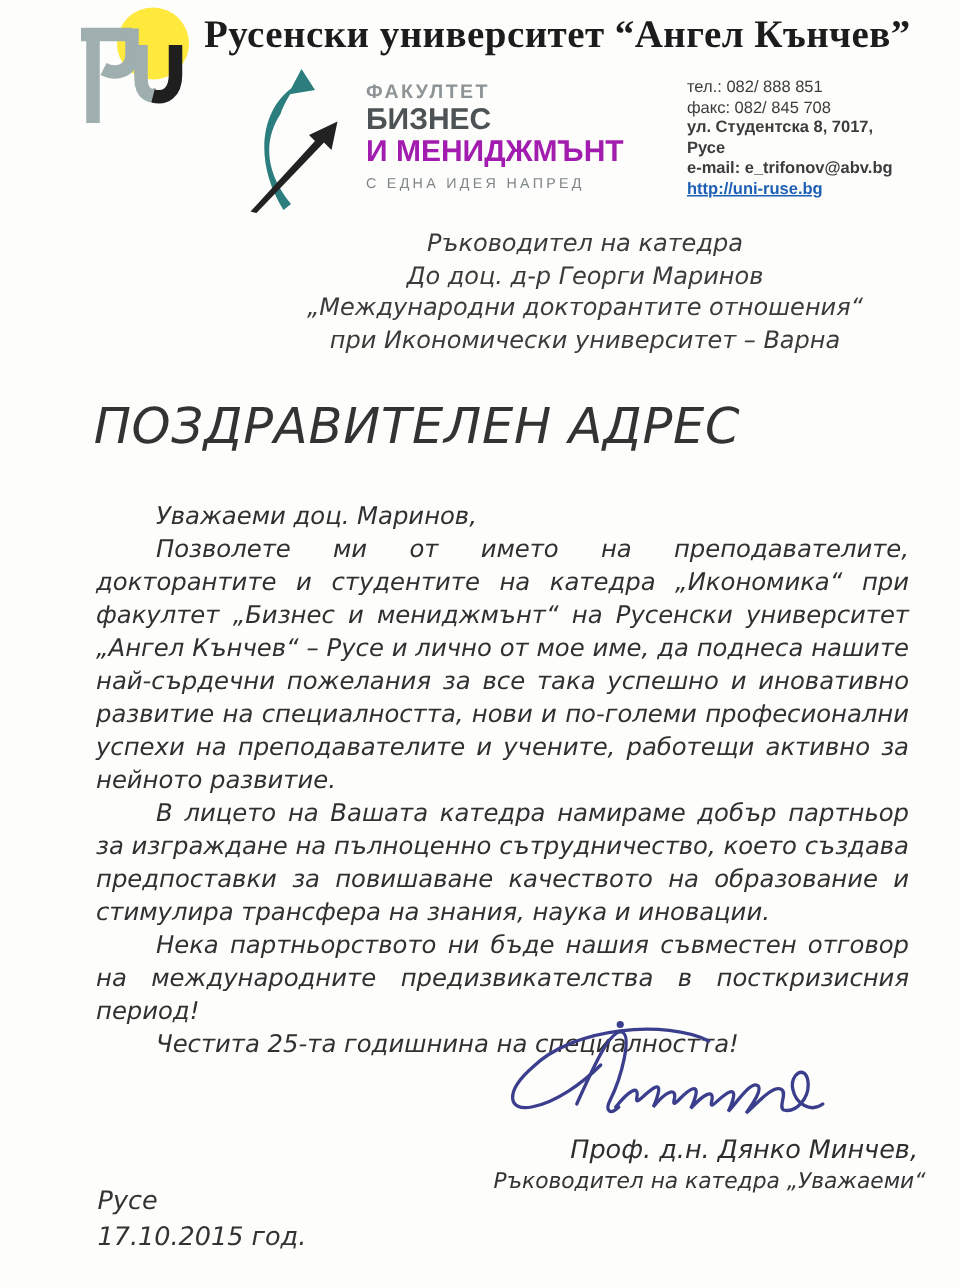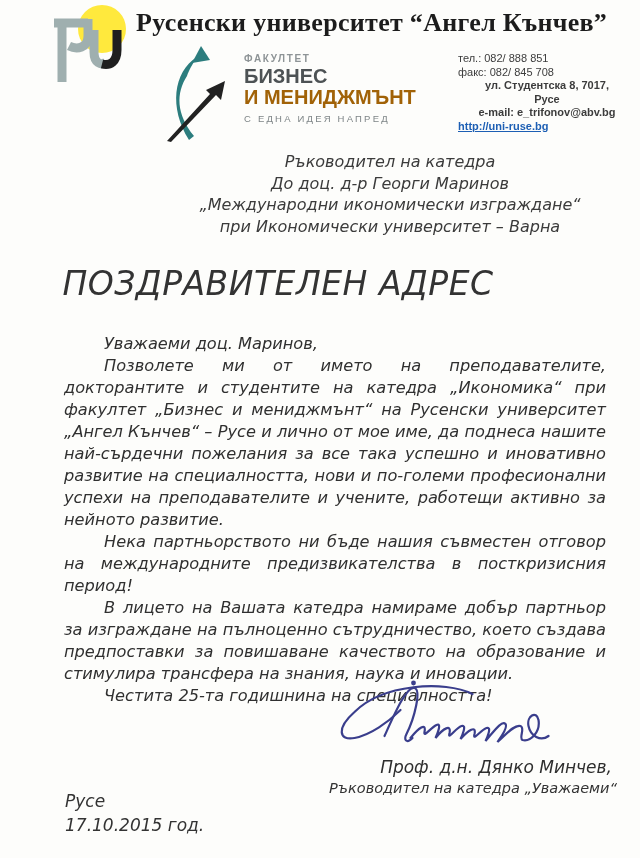--- a/index.html
+++ b/index.html
@@ -16,31 +16,31 @@
   
   .uni-logo { position:absolute; left:42px; top:2px; width:96px; height:84px; }
   .uni-name {
     position:absolute; left:136px; top:8px; width:500px;
     font-family:Liberation Serif, serif;
     font-weight:bold; font-size:26px; letter-spacing:0.3px;
     color:#1c1c1c; margin:0;
   }
   .faculty-arrow { position:absolute; left:163px; top:46px; width:76px; height:96px; }
   .fac-text { position:absolute; left:244px; top:53px; width:200px; font-family:"Liberation Sans", sans-serif; }
-  .fac-label   { font-size:10px; letter-spacing:1.6px; color:#8e9496; font-weight:bold; }
+  .fac-label   { font-size:13px; letter-spacing:1.6px; color:#8e9496; font-weight:bold; }
   .fac-name1   { font-size:20px; font-weight:bold; color:#4d5254; margin-top:2px; line-height:21px; }
-  .fac-name2   { font-size:20px; font-weight:bold; color:#a16207; line-height:21px; }
+  .fac-name2   { font-size:20px; font-weight:bold; color:#a21caf; line-height:21px; }
   .fac-slogan  { font-size:9.5px; letter-spacing:2.2px; color:#7e8587; margin-top:5px; }
 
   .contact {
     position:absolute; left:458px; top:52px; width:178px;
     font-family:"Liberation Sans", sans-serif;
     font-size:11px; line-height:13.5px; color:#3c3c3c;
   }
-  .contact .bold { font-weight:bold;text-align:center; }
+  .contact .bold { font-weight:bold; }
   .contact .link {
     font-weight:bold; color:#1d5fb4;
     text-decoration:underline; display:inline-block;
   }
 
   
   .recipient {
     position:absolute; left:150px; top:151px; width:480px;
     text-align:center; font-style:italic;
     font-size:16px; line-height:21.5px; color:#3b3b3b;
@@ -120,31 +120,31 @@
     <div>факс: 082/ 845 708</div>
     <div class="bold">ул. Студентска 8, 7017,</div>
     <div class="bold">Русе</div>
     <div class="bold">e-mail: e_trifonov@abv.bg</div>
     <div><span class="link">http://uni-ruse.bg</span></div>
   </div>
 
   <div class="recipient">
     <div>Ръководител на катедра</div>
     <div>До доц. д-р Георги Маринов</div>
-    <div>„Международни икономически изграждане“</div>
+    <div>„Международни докторантите отношения“</div>
     <div>при Икономически университет – Варна</div>
   </div>
 
   <h2 class="doc-title">ПОЗДРАВИТЕЛЕН АДРЕС</h2>
 
   <div class="letter-body">
     <p class="salutation">Уважаеми доц. Маринов,</p>
     <p>Позволете ми от името на преподавателите, докторантите и студентите на катедра „Икономика“ при факултет „Бизнес и мениджмънт“ на Русенски университет „Ангел Кънчев“ – Русе и лично от мое име, да поднеса нашите най-сърдечни пожелания за все така успешно и иновативно развитие на специалността, нови и по-големи професионални успехи на преподавателите и учените, работещи активно за нейното развитие.</p>
+    <p>В лицето на Вашата катедра намираме добър партньор за изграждане на пълноценно сътрудничество, което създава предпоставки за повишаване качеството на образование и стимулира трансфера на знания, наука и иновации.</p>
     <p>Нека партньорството ни бъде нашия съвместен отговор на международните предизвикателства в посткризисния период!</p>
-    <p>В лицето на Вашата катедра намираме добър партньор за изграждане на пълноценно сътрудничество, което създава предпоставки за повишаване качеството на образование и стимулира трансфера на знания, наука и иновации.</p>
     <p>Честита 25-та годишнина на специалността!</p>
   </div>
 
   <div class="signature-svg">
     <svg viewBox="0 0 240 82" width="245" height="82">
       <g fill="none" stroke="#3a3e8c" stroke-width="2.2" stroke-linecap="round">
         <path d="M148,16 C120,2 58,6 30,34 C12,50 14,63 30,60 C46,57 64,44 76,32"></path>
         <path d="M60,58 C70,36 82,8 90,10 C97,12 90,40 82,56 C79,62 82,66 88,60"></path>
         <path d="M86,60 C94,50 102,44 100,54 C99,60 106,50 112,47 C118,44 112,58 111,60 C119,50 127,46 125,55 C123,63 131,50 137,48 C143,46 137,59 136,61 C144,52 152,47 150,56 C148,64 156,52 162,50 C168,48 162,61 161,63 C169,54 177,42 181,46 C184,50 174,62 173,64 C181,57 190,46 196,48 C201,50 194,60 198,62 C206,64 216,54 214,42 C212,32 202,38 204,48 C206,58 216,64 224,58"></path>
       </g>

